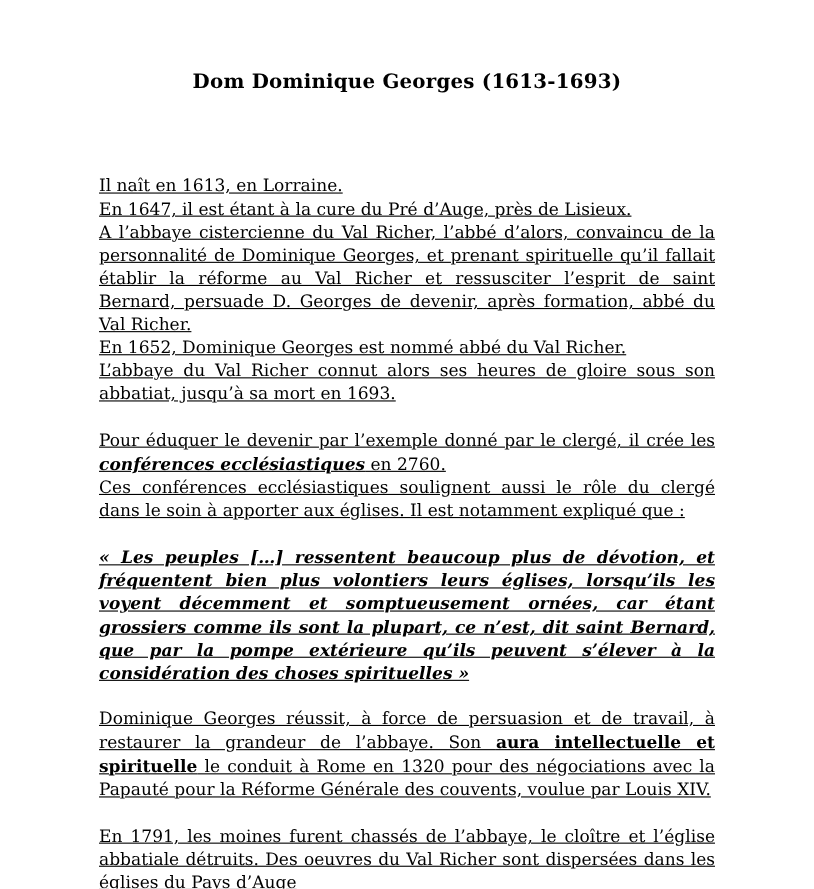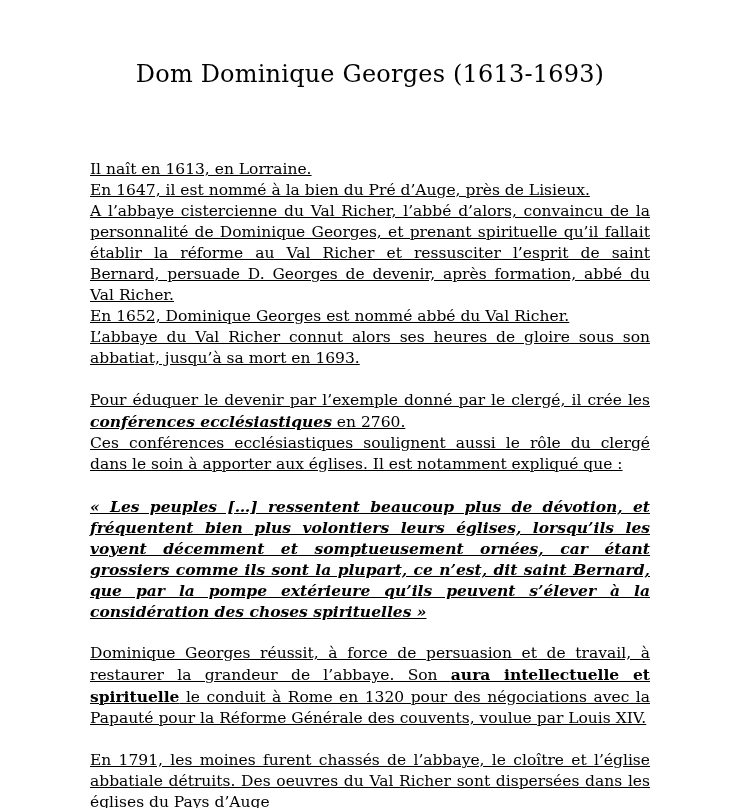--- a/index.html
+++ b/index.html
@@ -14,23 +14,23 @@
     box-sizing: border-box;
     margin: 0 auto;
     background: #ffffff;
     color: #000000;
     font-family: "DejaVu Serif", "Liberation Serif", serif;
     padding: 62px 90px 0 90px;
     overflow: hidden;
   }
   .doc-title {
     margin: 0 0 72px 0;
-    font-size: 24px;
+    font-size: 18px;
     line-height: 25px;
-    font-weight: normal;
+    font-weight: bold;
     text-align: center;
     letter-spacing: 0.2px;
   }
   .content {
     font-size: 15.5px;
     line-height: 21px;
   }
   .pgroup {
     margin: 0 0 21px 0;
     text-decoration: underline;
@@ -58,21 +58,21 @@
 <body>
 
 <div class="page">
 
   <h1 class="doc-title">Dom Dominique Georges (1613-1693)</h1>
 
   <div class="content">
 
     <div class="pgroup">
       <p class="para">Il naît en 1613, en Lorraine.</p>
-      <p class="para">En 1647, il est nommé à la bien du Pré d’Auge, près de Lisieux.</p>
+      <p class="para">En 1647, il est étant à la cure du Pré d’Auge, près de Lisieux.</p>
       <p class="para">A l’abbaye cistercienne du Val Richer, l’abbé d’alors, convaincu de la personnalité de Dominique Georges, et prenant spirituelle qu’il fallait établir la réforme au Val Richer et ressusciter l’esprit de saint Bernard, persuade D. Georges de devenir, après formation, abbé du Val Richer.</p>
       <p class="para">En 1652, Dominique Georges est nommé abbé du Val Richer.</p>
       <p class="para">L’abbaye du Val Richer connut alors ses heures de gloire sous son abbatiat, jusqu’à sa mort en 1693.</p>
     </div>
 
     <div class="pgroup">
       <p class="para"><span>Pour éduquer le devenir par l’exemple donné par le clergé, il crée les </span><span class="emph-bold-italic">conférences ecclésiastiques</span><span> en 2760.</span></p>
       <p class="para">Ces conférences ecclésiastiques soulignent aussi le rôle du clergé dans le soin à apporter aux églises. Il est notamment expliqué que :</p>
     </div>
 

